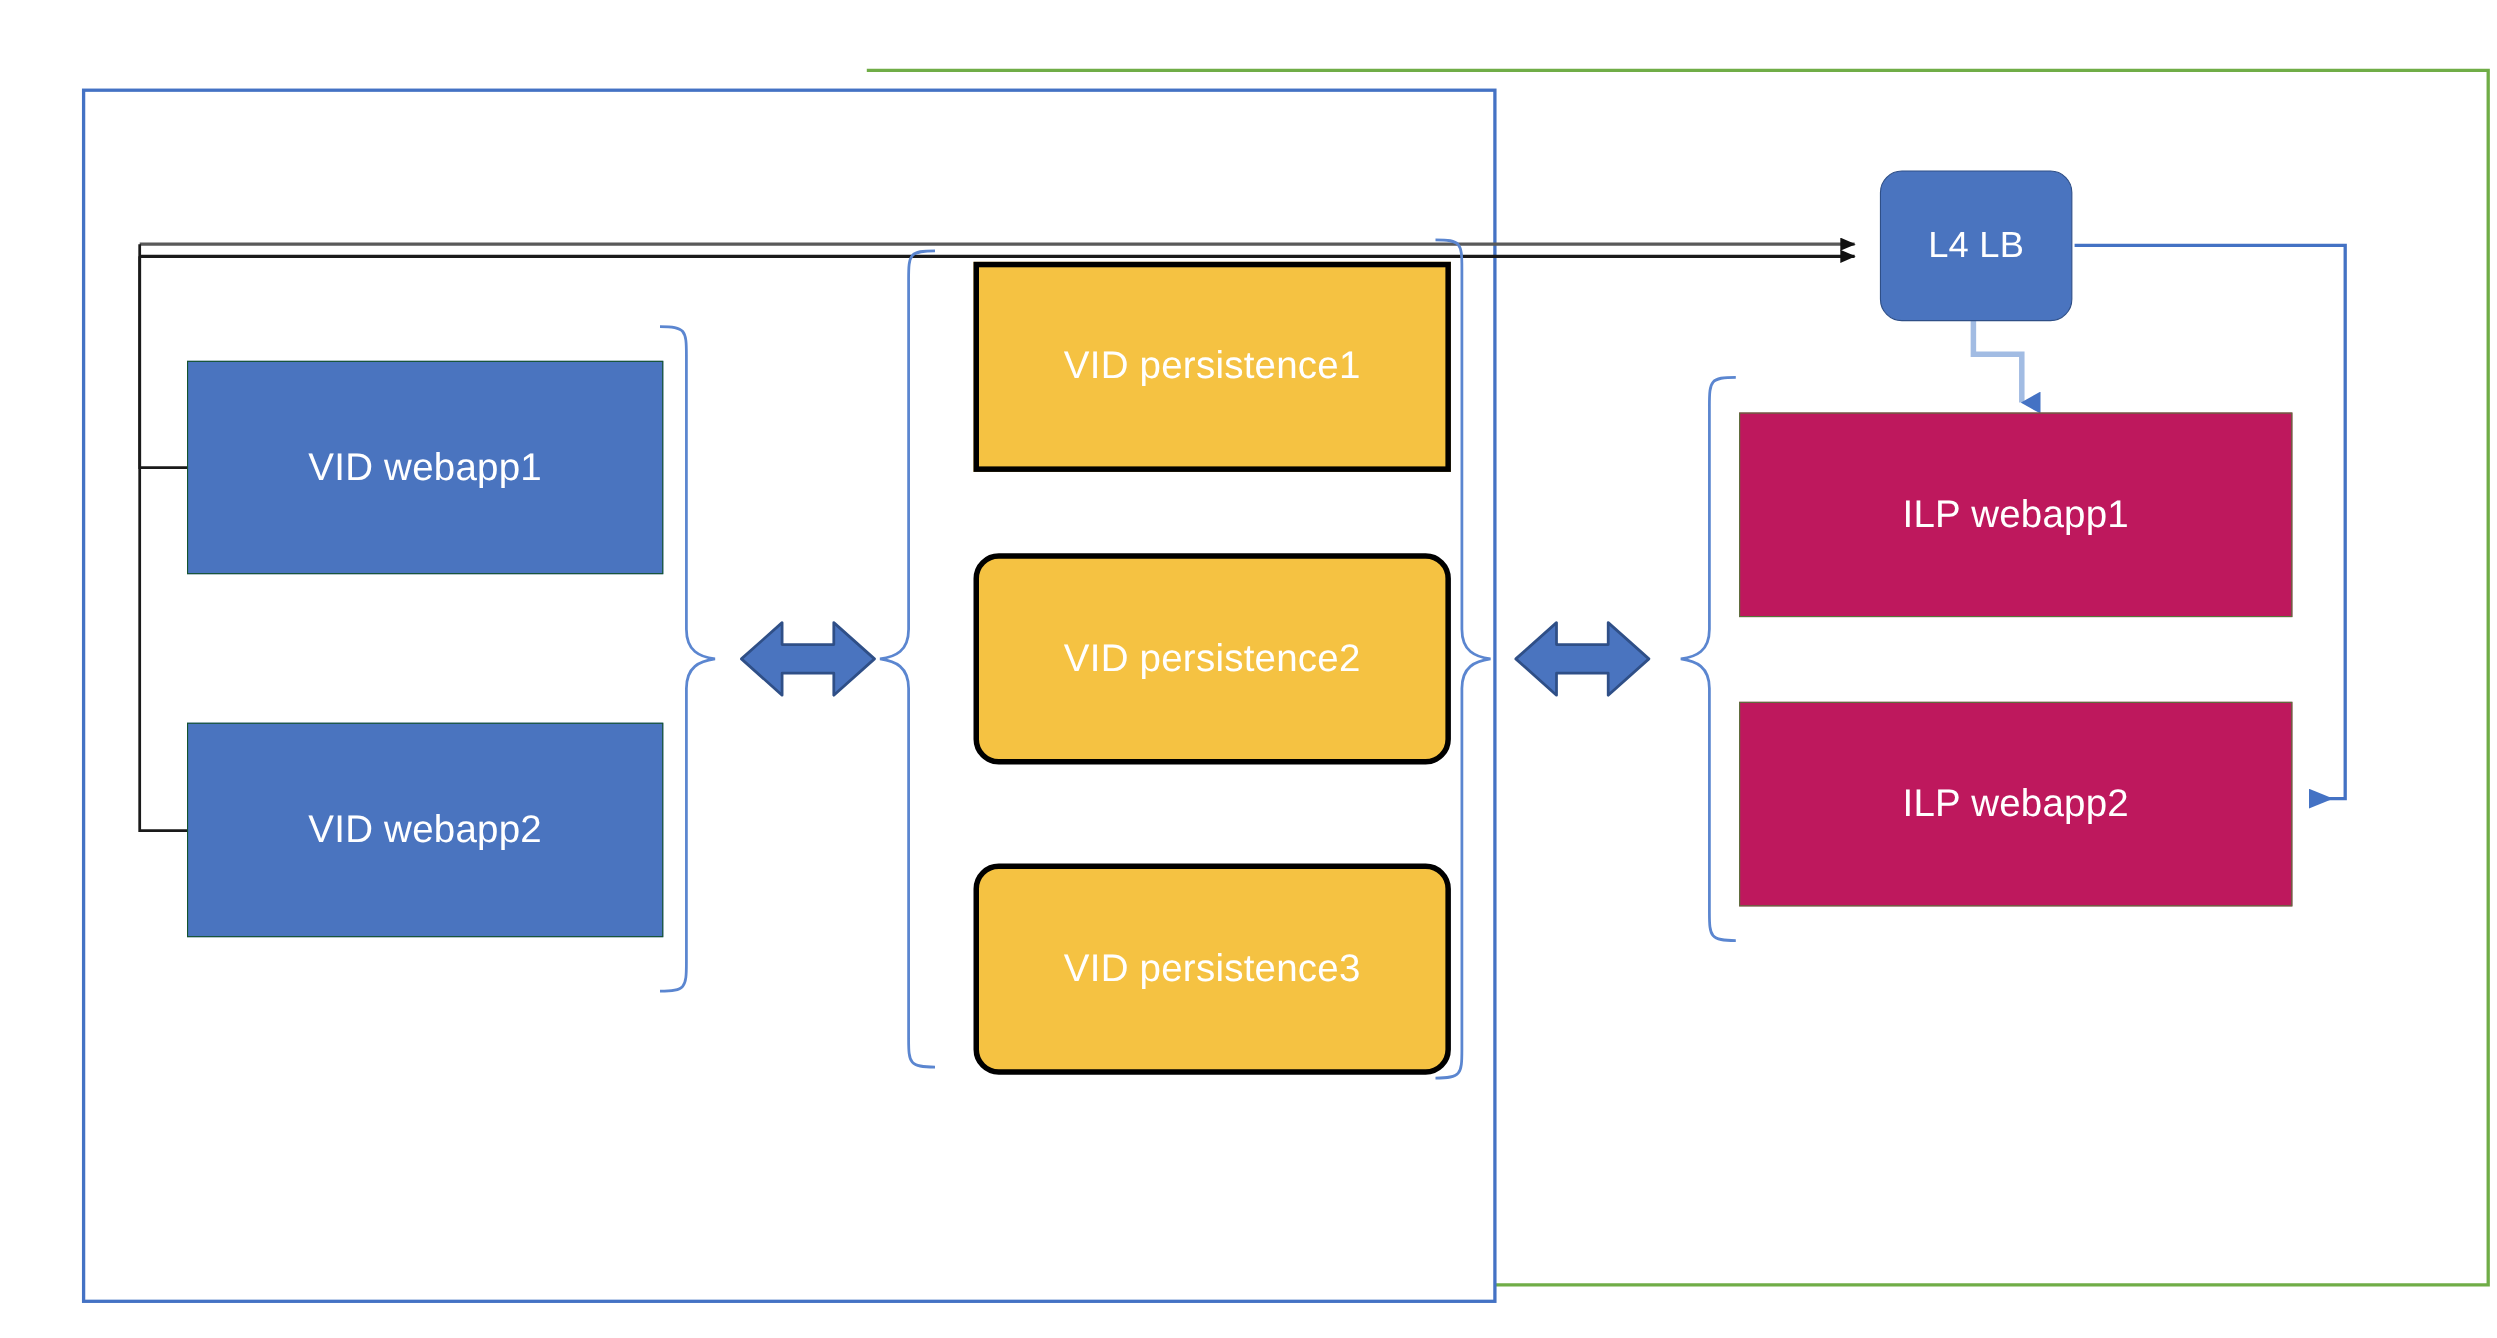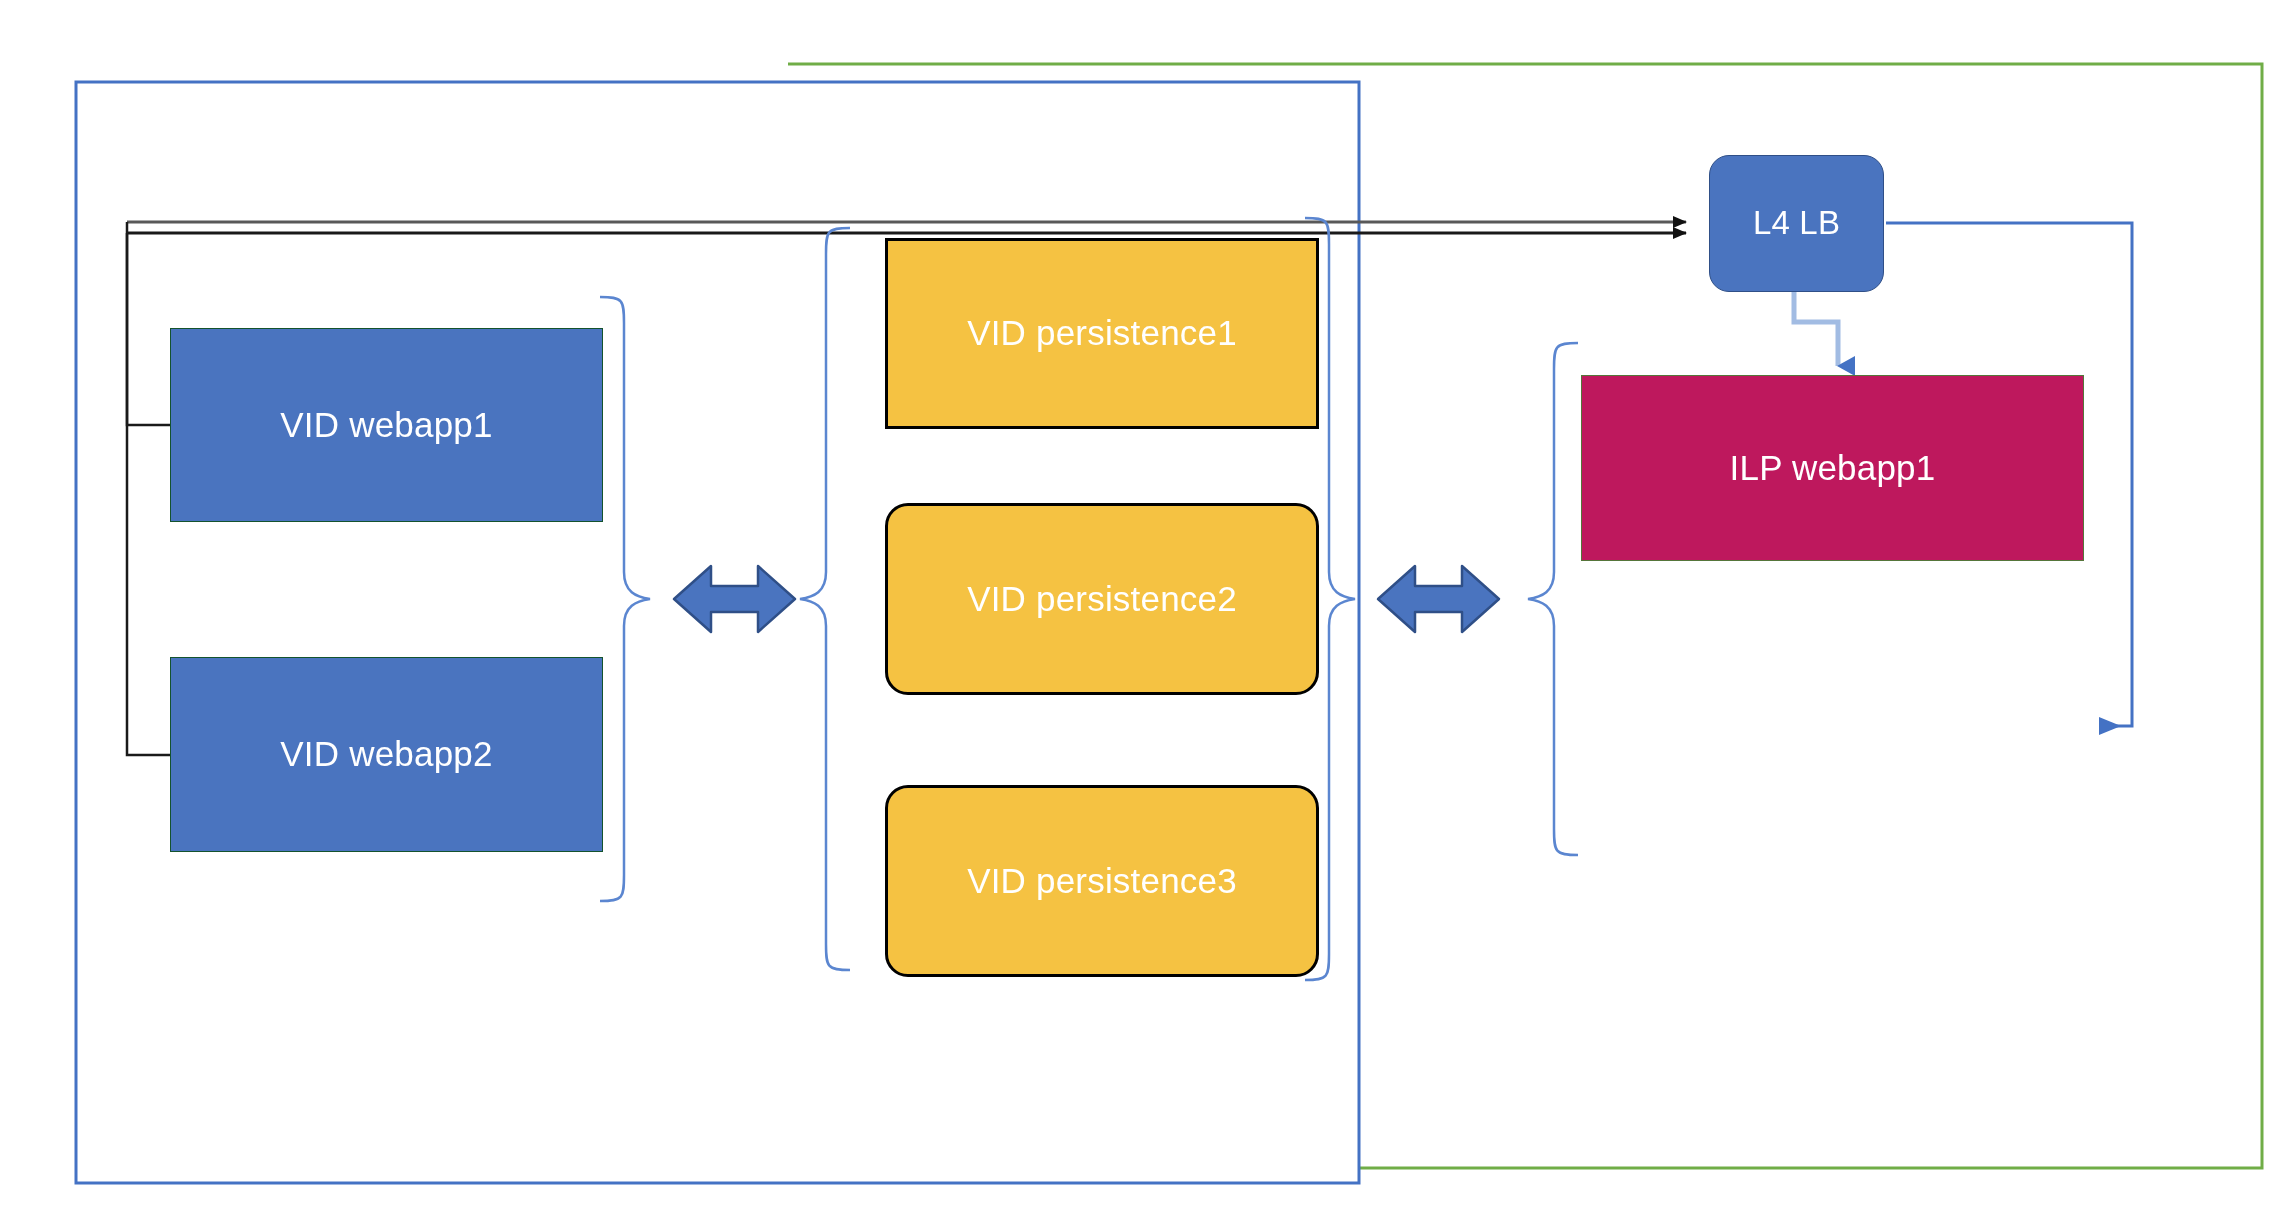--- a/index.html
+++ b/index.html
@@ -34,21 +34,21 @@
     text-align: center;
     line-height: 1.1;
     letter-spacing: 0.2px;
   }
   .node-vid-web {
     background: #4A74BF;
     border: 1px solid #14532d;
   }
   .node-vid-pers {
     background: #F5C242;
-    border: 3px solid #000000;
+    border: 5px solid #000000;
   }
   .node-ilp {
     background: #be185d;
     border: 1px solid #55753A;
   }
   .node-lb {
     background: #4A74BF;
     border: 1px solid #2F4F87;
     border-radius: 20px;
     font-size: 33px;
@@ -141,14 +141,17 @@
   </div>
 
   <div class="node node-lb" style="left:1709px; top:155px; width:175px; height:137px;">
     <span>L4 LB</span>
   </div>
 
   <div class="node node-ilp" style="left:1581px; top:375px; width:503px; height:186px;">
     <span>ILP webapp1</span>
   </div>
 
+  <div class="node node-ilp" style="left:1581px; top:638px; width:503px; height:186px;">
+    <span>ILP webapp2</span>
+  </div>
 
 </div>
 
 </body></html>

